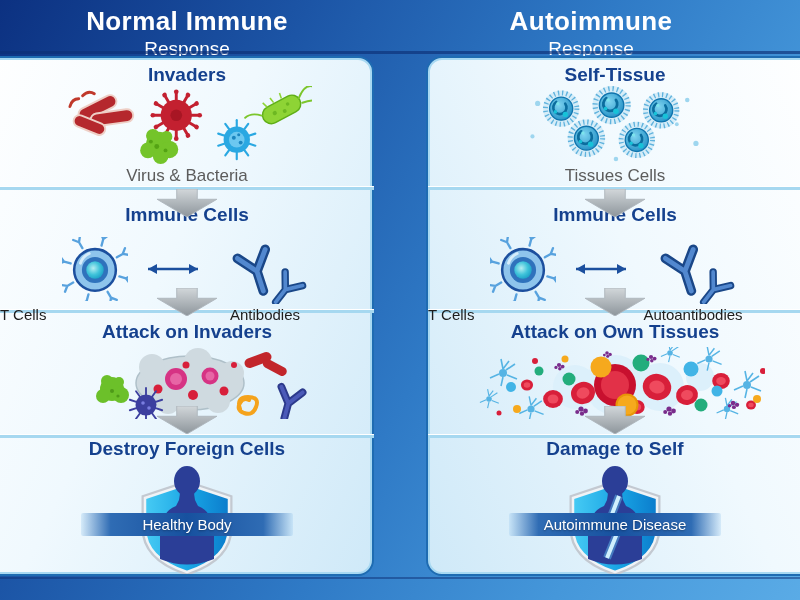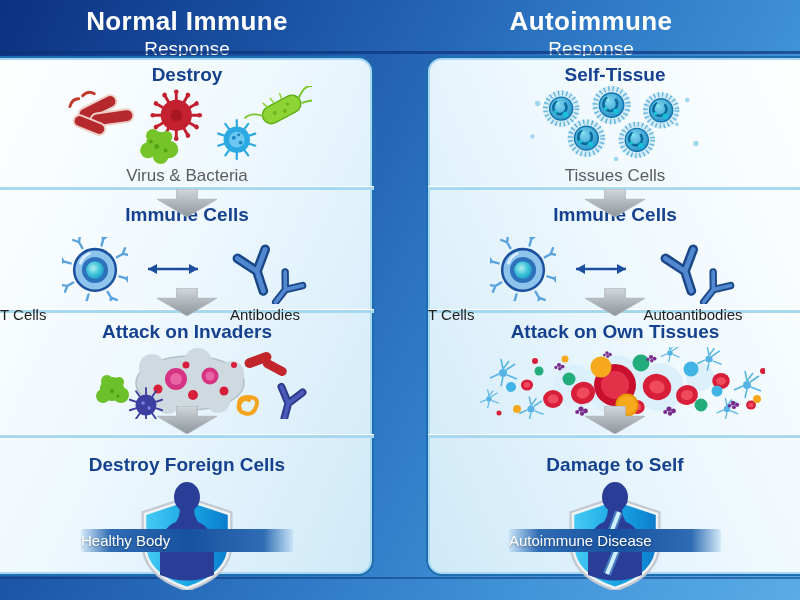--- a/index.html
+++ b/index.html
@@ -24,31 +24,31 @@
   .panel-right{left:426px;background:linear-gradient(245deg,#ffffff 0%,#f0f9fe 45%,#cfe9f8 100%)}
   .inner{position:relative;height:516px;width:374px}
   .panel-left .inner{margin-left:24px}
   .panel-right .inner{margin-left:0}
   .sec{position:relative;display:flex;flex-direction:column;align-items:center}
   .sec1{height:128px}.sec2{height:119px}.sec3{height:121px}.sec4{height:136px}
   .sep{height:3px;width:100%;background:#a6d8f0;border-top:1px solid #ffffff}
   .sec-h{font-size:19px;font-weight:bold;color:#15418e}
   .cap{font-size:17px;color:#5c5c5c}
   .lbl{font-size:15px;color:#1d1d1d}
-  .mt6{margin-top:6px}.mt4{margin-top:16px}.mt8{margin-top:8px}.mt14{margin-top:14px}
+  .mt6{margin-top:6px}.mt4{margin-top:0}.mt8{margin-top:8px}.mt14{margin-top:14px}
   .darr{position:absolute;left:50%;transform:translateX(-50%);width:62px;height:28px;z-index:5}
   .irow{display:flex;align-items:center;gap:10px;margin-top:8px}
   .lrow{display:flex;width:100%;margin-top:2px}
   .lrow .la{width:200px;}
   .lrow .lb{width:130px;text-align:center}
   .shield-wrap{position:relative;width:100%;height:110px;margin-top:2px}
   .shield-svg{position:absolute;left:50%;transform:translateX(-50%);top:0;z-index:3}
   .ribbon{
     position:absolute;top:51px;left:50%;transform:translateX(-50%);
-    width:212px;height:23px;line-height:23px;color:#fff;font-size:15px;
+    width:212px;height:23px;line-height:23px;text-align:center;color:#fff;font-size:15px;
     background:linear-gradient(90deg,rgba(160,205,240,.30) 0%,#2f6cb4 14%,#17519f 50%,#2f6cb4 86%,rgba(160,205,240,.30) 100%);
     z-index:4;text-shadow:0 1px 2px rgba(0,0,0,.35);border-radius:2px;
   }
   svg{display:block}
 </style>
 </head>
 <body>
 
 <svg width="0" height="0" style="position:absolute" aria-hidden="true">
   <defs>
@@ -125,21 +125,21 @@
     <div class="t">Autoimmune</div>
     <div class="s">Response</div>
   </div>
   <div class="rule-top"></div>
   <div class="rule-bottom"></div>
 
   <div class="panel panel-left">
     <div class="inner">
 
       <div class="sec sec1">
-        <div class="sec-h mt6">Destroy</div>
+        <div class="sec-h mt6">Invaders</div>
         <svg width="250" height="82" viewBox="0 0 250 82">
           <g stroke="#eecfc6" stroke-width="2" fill="#b5282d">
             <rect x="12" y="16" width="42" height="13" rx="6.5" transform="rotate(-27 33 22)"></rect>
             <rect x="26" y="26" width="44" height="13" rx="6.5" transform="rotate(-8 48 32)"></rect>
             <rect x="8" y="34" width="34" height="12" rx="6" transform="rotate(22 25 40)"></rect>
           </g>
           <path d="M18 10 q6 -6 12 -2" stroke="#c0392b" stroke-width="3" fill="none" stroke-linecap="round"></path>
           <path d="M5 21 q2 -8 9 -8" stroke="#c0392b" stroke-width="3" fill="none" stroke-linecap="round"></path>
           <g transform="translate(114,30)" color="#c32030" stroke="currentColor" fill="currentColor">
             <use href="#spike"></use>

